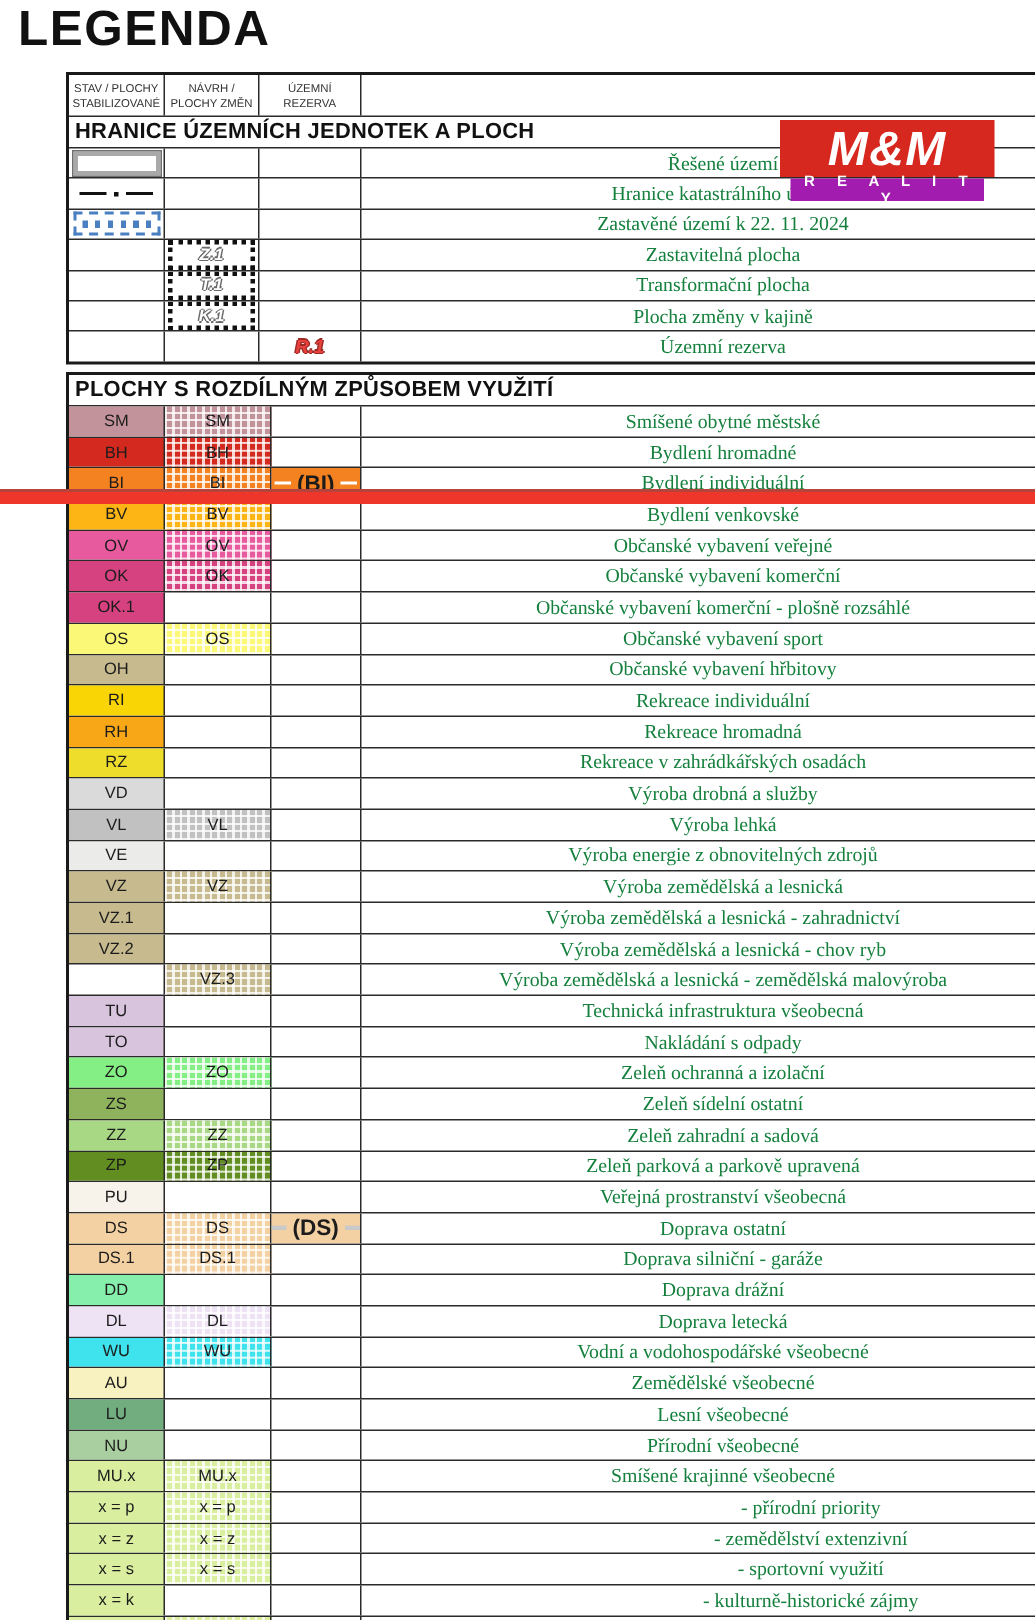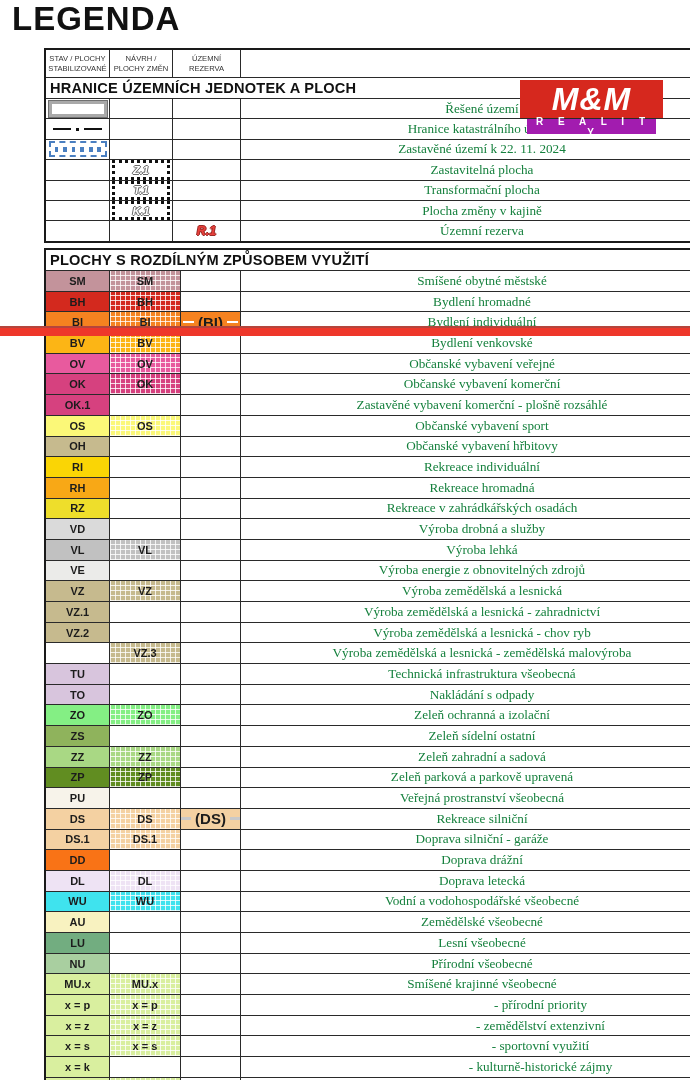--- a/index.html
+++ b/index.html
@@ -23,21 +23,21 @@
             font-size:7.6px; color:#333; line-height:1.3; text-align:center;}
   .hdr-cell:last-child{border-right:none;}
   .sec-hdr{border-top:1px solid #2a2a2a; height:20px; display:flex; align-items:center; padding-left:4px;
            font-size:14.6px; font-weight:bold; color:#111; letter-spacing:.2px;}
   .t2 .sec-hdr{border-top:none;}
   .row{display:grid; grid-template-columns:var(--cols); height:var(--rh); border-top:1px solid #2a2a2a;}
   .c{position:relative; border-right:1px solid #2a2a2a; display:flex; align-items:center; justify-content:center;
      overflow:hidden; box-sizing:border-box;}
   .c.lbl{border-right:none; justify-content:center; padding-left:5px; font-size:13.2px; color:#15803d; white-space:nowrap;font-family:Liberation Serif, serif;}
   .c.lbl.indent{padding-left:122px;}
-  .code{font-size:11px; font-weight:bold; color:#1c1c1c; position:relative; z-index:1;}
+  .code{font-size:11px; font-weight:normal; color:#1c1c1c; position:relative; z-index:1;}
   .pat{background-image:
         repeating-linear-gradient(0deg, rgba(255,255,255,.8) 0 1.4px, transparent 1.4px 5px),
         repeating-linear-gradient(90deg, rgba(255,255,255,.8) 0 1.4px, transparent 1.4px 5px);}
 
   
   .sym-resene{width:52px; height:10px; background:#fff; border:3px solid #a9a9a9; outline:1px solid #707070;}
   .dashdot{display:flex; align-items:center; gap:5px;}
   .dashdot .ln{width:18px; height:2.5px; background:#111;}
   .dashdot .dt{width:3px; height:3px; background:#111;}
   .sym-zast{width:54px; height:12px; border:2px dashed #4a7fc1; background:#fff; display:flex; align-items:center; justify-content:center;}
@@ -254,21 +254,21 @@
             <span>Občanské vybavení komerční</span>
           </div>
         </div>
         <div class="row">
           <div class="c " style="background: rgb(214, 65, 127);">
             <span class="code">OK.1</span>
           </div>
           <div class="c "></div>
           <div class="c "></div>
           <div class="c lbl">
-            <span>Zastavěné vybavení komerční - plošně rozsáhlé</span>
+            <span>Občanské vybavení komerční - plošně rozsáhlé</span>
           </div>
         </div>
         <div class="row">
           <div class="c " style="background: rgb(251, 248, 120);">
             <span class="code">OS</span>
           </div>
           <div class="c pat" style="background-color: rgb(251, 248, 120);">
             <span class="code">OS</span>
           </div>
           <div class="c "></div>
@@ -474,37 +474,37 @@
             <span class="code">DS</span>
           </div>
           <div class="c ">
             <div class="rez" style="background: rgb(244, 209, 162);">
               <div class="dash" style="background: rgb(201, 201, 201);"></div>
               <span class="txt">(DS)</span>
               <div class="dash" style="background: rgb(201, 201, 201);"></div>
             </div>
           </div>
           <div class="c lbl">
-            <span>Rekreace silniční</span>
+            <span>Doprava ostatní</span>
           </div>
         </div>
         <div class="row">
           <div class="c " style="background: rgb(244, 209, 162);">
             <span class="code">DS.1</span>
           </div>
           <div class="c pat" style="background-color: rgb(244, 209, 162);">
             <span class="code">DS.1</span>
           </div>
           <div class="c "></div>
           <div class="c lbl">
             <span>Doprava silniční - garáže</span>
           </div>
         </div>
         <div class="row">
-          <div class="c " style="background: #f97316;">
+          <div class="c " style="background: #86efac;">
             <span class="code">DD</span>
           </div>
           <div class="c "></div>
           <div class="c "></div>
           <div class="c lbl">
             <span>Doprava drážní</span>
           </div>
         </div>
         <div class="row">
           <div class="c " style="background: rgb(238, 227, 244);">

